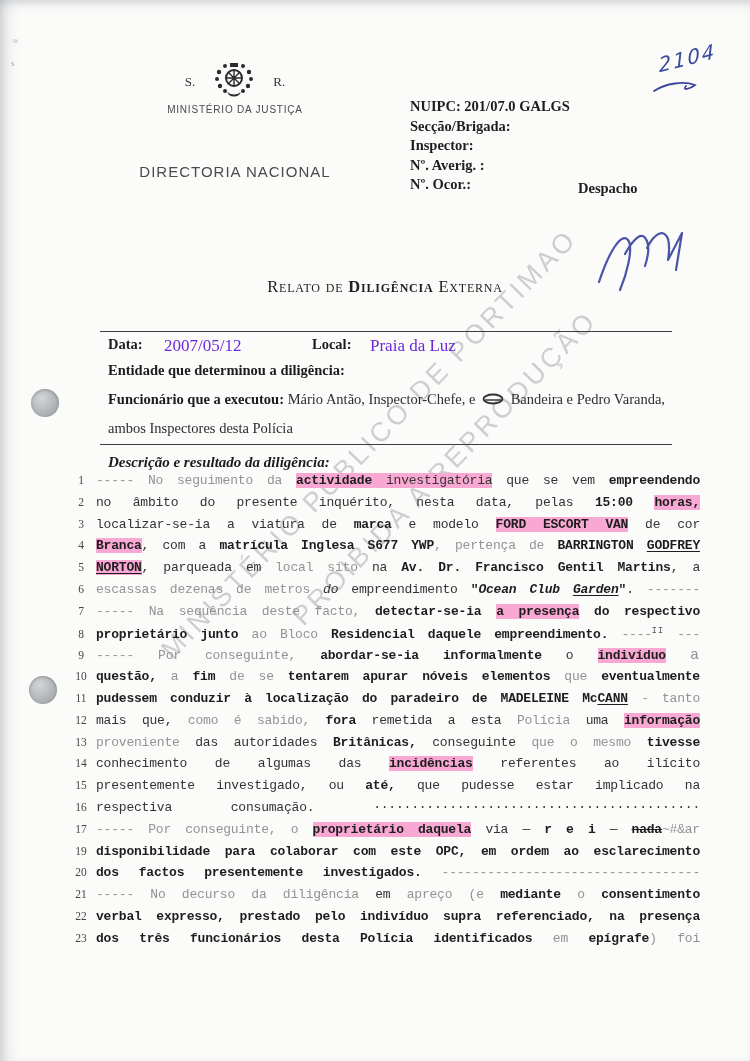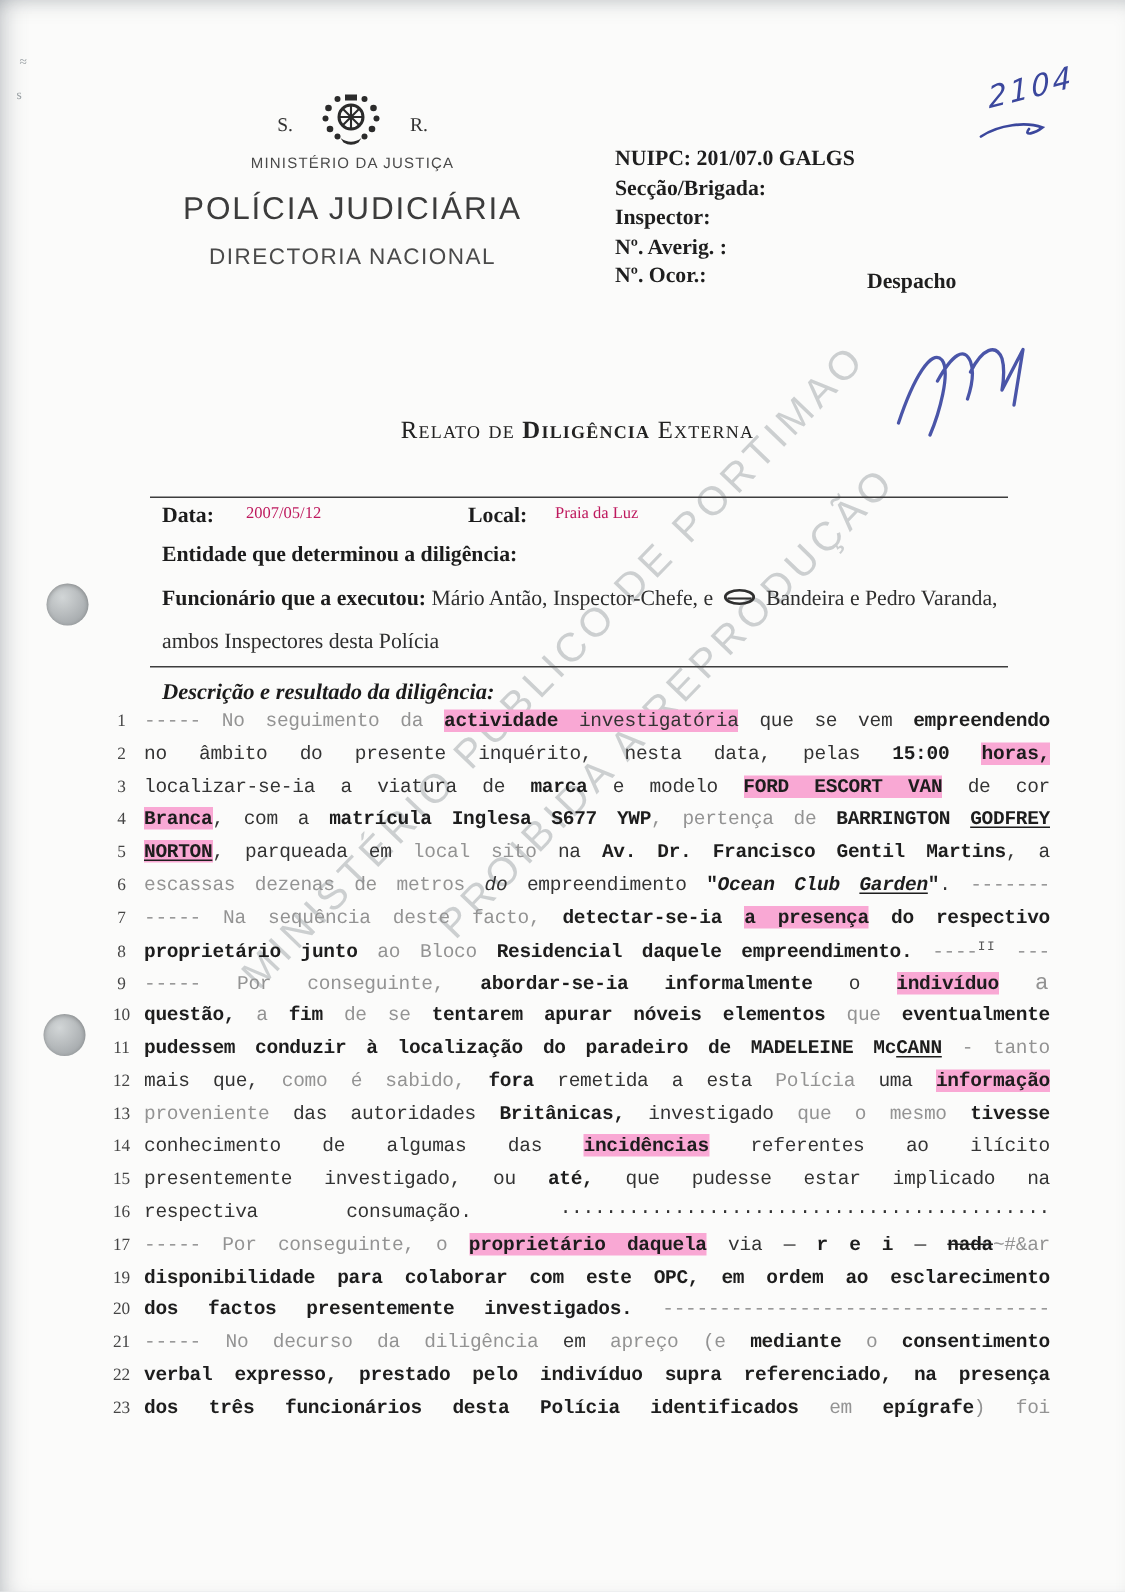--- a/index.html
+++ b/index.html
@@ -23,21 +23,21 @@
   .handswoosh{position:absolute;left:652px;top:80px;}
   .signature{position:absolute;left:585px;top:218px;}
   
   .title{position:absolute;left:100px;top:277px;width:570px;text-align:center;
          font-variant:small-caps;font-size:16.5px;letter-spacing:.8px;color:#222;}
   .title .tb{font-weight:bold;}
   
   .rule{position:absolute;left:100px;width:572px;border-top:1.6px solid #3d3d3d;}
   .r1{top:331px;} .r2{top:444px;}
   .ilabel{font-weight:bold;font-size:14.5px;color:#1c1c1c;text-align:center;}
-  .ival{font-size:11px;color:#be185d;}
+  .ival{font-size:17px;color:#6d28d9;}
   .pos{position:absolute;}
   .officer{position:absolute;left:108px;top:385px;width:580px;font-size:14.5px;line-height:28px;color:#2e2e2e;}
   .redaction{display:inline-block;vertical-align:-1px;margin:0 3px;}
   
   .desc-label{position:absolute;left:108px;top:454px;font-weight:bold;font-style:italic;font-size:15px;color:#1b1b1b;}
   .body-lines{position:absolute;left:66px;top:473px;width:634px;}
   .bline{display:flex;align-items:baseline;height:21.8px;}
   .lnum{flex:none;width:30px;text-align:center;font-size:11.5px;color:#454545;}
   .ltext{flex:1;font-family:"Liberation Mono",monospace;font-size:13px;letter-spacing:-.2px;
          color:#333;text-align:justify;text-align-last:justify;}
@@ -92,21 +92,20 @@
               <circle cx="30" cy="29" r="2"></circle>
             <circle cx="12" cy="4" r="2"></circle>
               <circle cx="30" cy="4" r="2"></circle>
             <path d="M14 30 Q21 35 28 30 L26 33 Q21 36 16 33 Z"></path>
           </g>
         </svg>
       </span>
       <span class="sr">R.</span>
     </div>
     <div class="ministry">MINISTÉRIO DA JUSTIÇA</div>
-    <div class="org">POLÍCIA JUDICIÁRIA</div>
     <div class="directorate">DIRECTORIA NACIONAL</div>
 
     <div class="case-fields">
         <div class="case-line">NUIPC: 201/07.0 GALGS</div>
         <div class="case-line">Secção/Brigada:</div>
         <div class="case-line">Inspector:</div>
         <div class="case-line">Nº. Averig. :</div>
         <div class="case-line">Nº. Ocor.:</div>
       </div>
     <div class="despacho">Despacho</div>
@@ -190,21 +189,21 @@
         <div class="bline">
           <span class="lnum">11</span>
           <span class="ltext"><span class="sg b">pudessem conduzir à localização do paradeiro de MADELEINE Mc</span><span class="sg b u">CANN</span><span class="sg l"> - tanto</span></span>
         </div>
         <div class="bline">
           <span class="lnum">12</span>
           <span class="ltext"><span class="sg">mais que, </span><span class="sg l">como é sabido, </span><span class="sg b">fora</span><span class="sg"> remetida a esta </span><span class="sg l">Polícia</span><span class="sg"> uma </span><span class="sg b h">informação</span></span>
         </div>
         <div class="bline">
           <span class="lnum">13</span>
-          <span class="ltext"><span class="sg l">proveniente </span><span class="sg">das autoridades </span><span class="sg b">Britânicas,</span><span class="sg"> investigado </span><span class="sg l">que o mesmo </span><span class="sg b">tivesse</span></span>
+          <span class="ltext"><span class="sg l">proveniente </span><span class="sg">das autoridades </span><span class="sg b">Britânicas,</span><span class="sg"> conseguinte </span><span class="sg l">que o mesmo </span><span class="sg b">tivesse</span></span>
         </div>
         <div class="bline">
           <span class="lnum">14</span>
           <span class="ltext"><span class="sg">conhecimento de algumas das </span><span class="sg b h">incidências</span><span class="sg"> referentes ao ilícito</span></span>
         </div>
         <div class="bline">
           <span class="lnum">15</span>
           <span class="ltext"><span class="sg">presentemente investigado, ou </span><span class="sg b">até,</span><span class="sg"> que pudesse estar implicado na</span></span>
         </div>
         <div class="bline">

